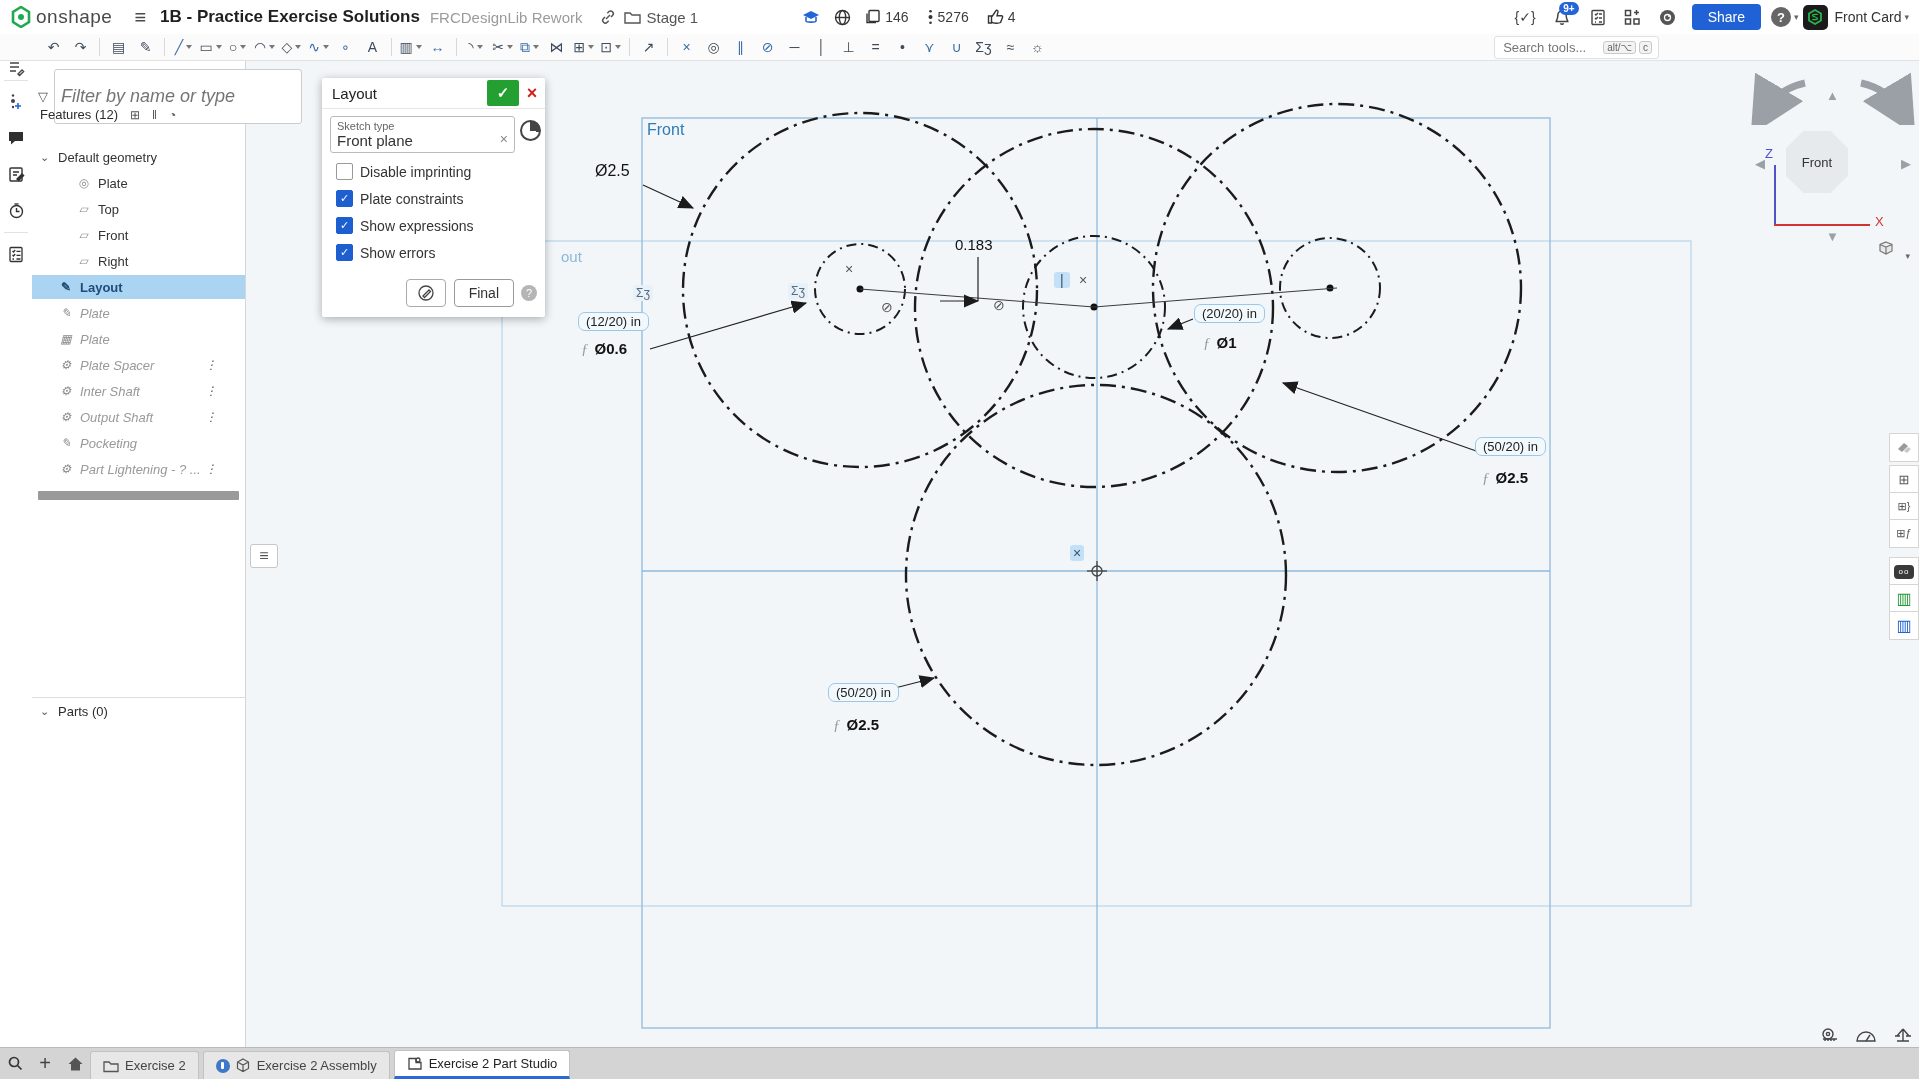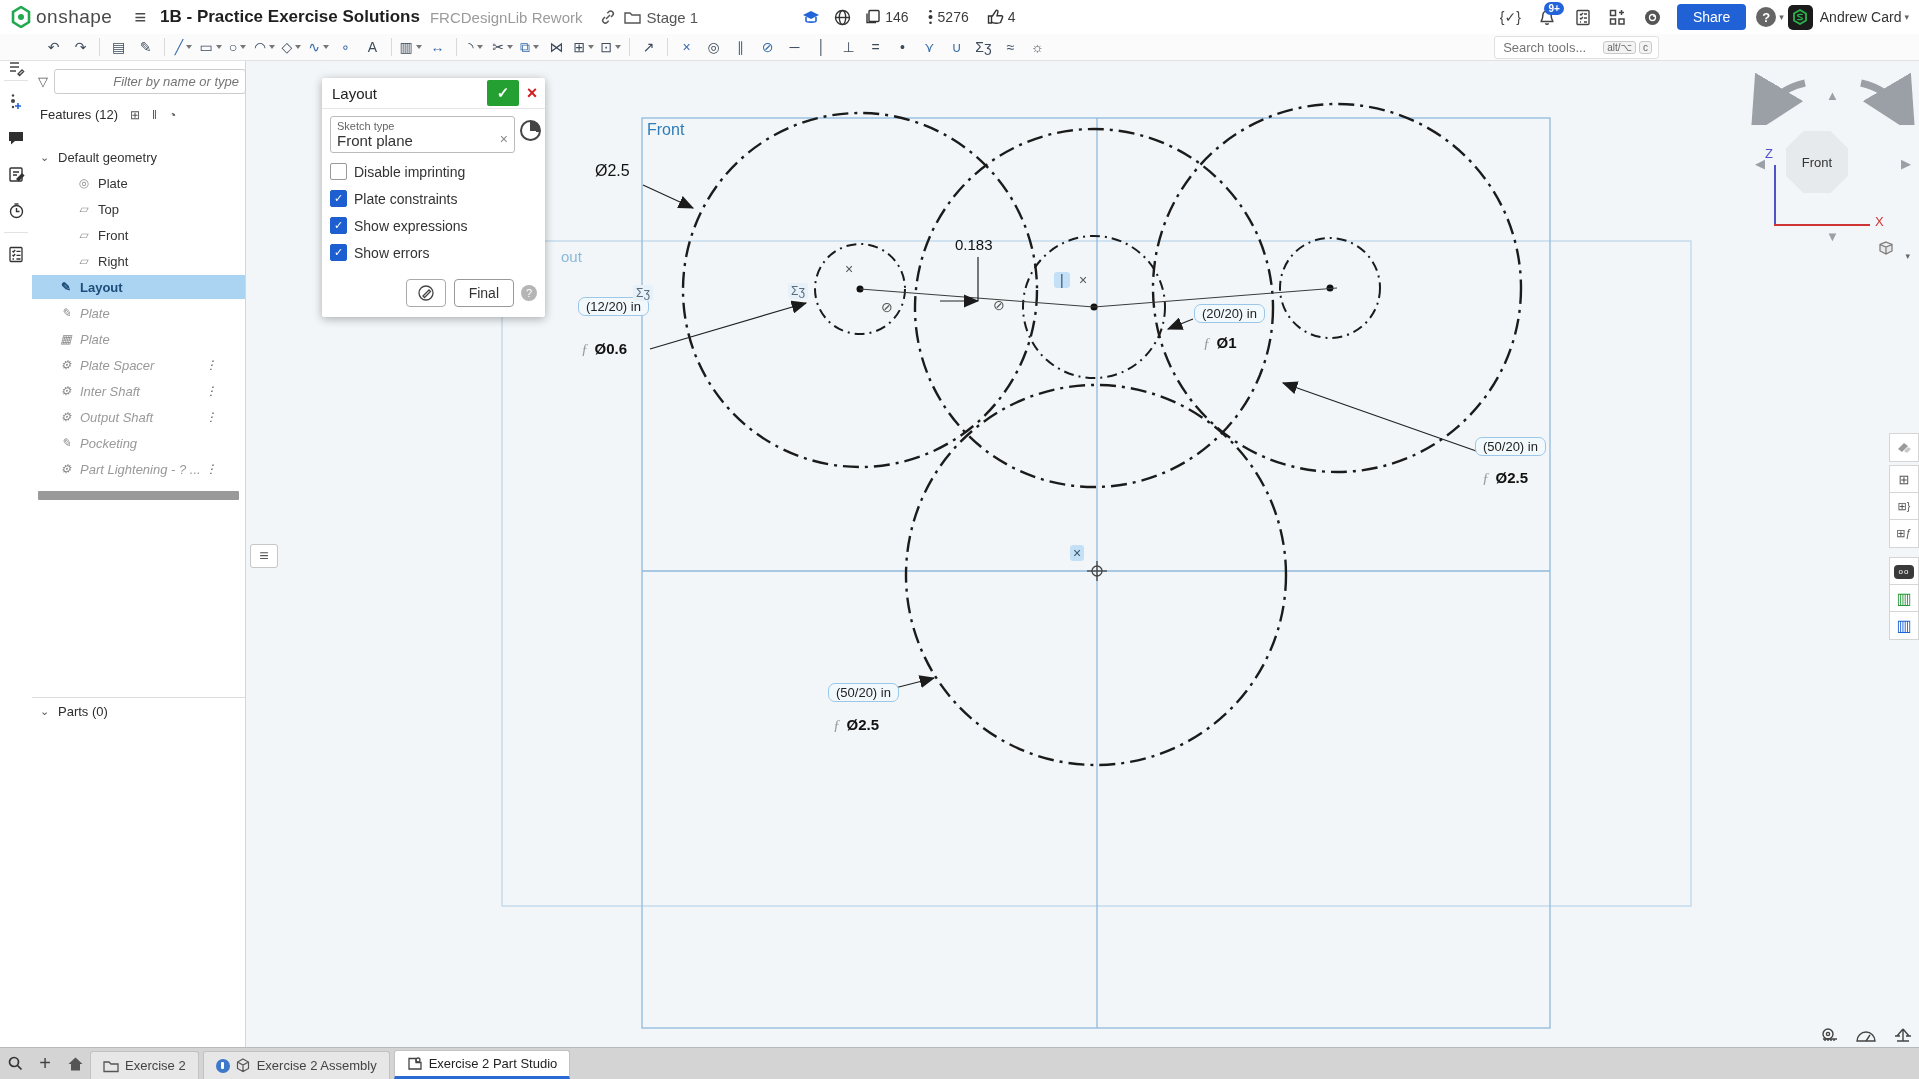--- a/index.html
+++ b/index.html
@@ -39,23 +39,23 @@
   
   #leftstrip{position:absolute;top:34px;left:0;width:32px;bottom:31px;background:#fff;
       border-right:1px solid #e4e4e4;z-index:20;}
   #leftstrip .sic{position:absolute;left:6px;width:20px;height:20px;display:flex;
       align-items:center;justify-content:center;color:#3f3f3f;}
   #leftstrip .hr{position:absolute;left:4px;right:4px;height:1px;background:#e2e2e2;}
   
   #leftpanel{position:absolute;top:61px;left:32px;width:213px;bottom:31px;background:#fff;
       border-right:1px solid #d6d6d6;z-index:20;font-size:13px;}
   #filter-row{position:absolute;top:8px;left:6px;right:6px;display:flex;align-items:center;}
-  #filter-row input{flex:1;border:1px solid #ccc;border-radius:3px;font-size:13px;
-      font-style:italic;padding:4px 6px;margin-left:6px;color:#777;outline:none;
-      font-family:"Liberation Sans",sans-serif;text-align:right;}
+  #filter-row input{flex:1;border:1px solid #ccc;border-radius:3px;font-size:18px;
+      font-style:italic;padding:16px 6px;margin-left:6px;color:#777;outline:none;
+      font-family:"Liberation Sans",sans-serif;}
   #features-hdr{position:absolute;top:46px;left:8px;right:6px;display:flex;align-items:center;
       font-size:13px;color:#2c2c2c;}
   #features-hdr .hic{margin-left:12px;color:#555;font-size:12px;}
   .trow{position:absolute;left:0;right:0;height:24px;display:flex;align-items:center;
       padding-left:26px;color:#333;}
   .trow .chev{position:absolute;left:8px;font-size:11px;color:#555;}
   .trow .ficon{width:16px;margin-right:6px;color:#8a8a8a;font-size:12px;text-align:center;}
   .trow.indent{padding-left:44px;}
   .trow.sel{background:#abd3f2;font-weight:bold;color:#1d4e79;}
   .trow.sup{color:#999;font-style:italic;}
@@ -95,21 +95,21 @@
   #dlg-title{font-size:15px;color:#222;margin-left:10px;flex:1;}
   #dlg-check{width:32px;height:26px;background:#23a031;color:#fff;display:flex;align-items:center;
       justify-content:center;border-radius:2px;font-size:15px;font-weight:bold;}
   #dlg-close{width:26px;text-align:center;color:#d21f1f;font-size:18px;font-weight:bold;}
   #plane-box{margin:7px 30px 6px 8px;border:1px solid #bbb;border-radius:3px;padding:3px 6px;position:relative;}
   #plane-box .lbl{font-size:11px;color:#666;}
   #plane-box .val{font-size:15px;color:#333;}
   #plane-box .clr{position:absolute;right:6px;bottom:5px;color:#888;font-size:14px;}
   #pie-ic{position:absolute;right:4px;top:42px;width:17px;height:17px;border:2px solid #444;
       border-radius:50%;background:conic-gradient(#444 0 100deg,transparent 100deg);}
-  .cbrow{display:flex;align-items:center;margin:10px 8px;}
+  .cbrow{display:flex;align-items:center;margin:10px 14px;}
   .cb{width:15px;height:15px;border:1px solid #999;border-radius:2px;background:#fff;margin-right:7px;
       display:flex;align-items:center;justify-content:center;font-size:11px;color:#fff;}
   .cb.on{background:#1d5fd0;border-color:#1d5fd0;}
   .cbrow .cblbl{font-size:14px;color:#333;}
   #dlg-footer{display:flex;align-items:center;justify-content:flex-end;padding:8px 8px 10px;}
   #sketchopt-btn{width:38px;height:26px;border:1px solid #aaa;border-radius:4px;display:flex;
       align-items:center;justify-content:center;font-size:13px;color:#444;margin-right:8px;}
   #final-btn{height:26px;border:1px solid #999;border-radius:4px;padding:0 14px;font-size:14px;
       color:#333;display:flex;align-items:center;}
   #dlg-help{width:16px;height:16px;border-radius:50%;background:#b5b5b5;color:#fff;font-size:11px;
@@ -246,21 +246,21 @@
     </span>
     <span id="share-btn">Share</span>
     <span class="ico" style="width:20px;height:20px;border-radius:50%;background:#666;color:#fff;font-size:13px;font-weight:bold">?</span>
     <span class="caret">▾</span>
     <span id="avatar">
       <svg width="16" height="16" viewBox="0 0 16 16">
           <path d="M8 1 L14 4.5 V11.5 L8 15 L2 11.5 V4.5 Z" fill="none" stroke="#2bb24c" stroke-width="1.8"></path>
           <path d="M5.5 10 C5.5 11 10.5 11 10.5 9.5 C10.5 8 5.5 8 5.5 6.5 C5.5 5 10.5 5 10.5 6" fill="none" stroke="#2bb24c" stroke-width="1.3"></path>
         </svg>
     </span>
-    <span style="font-size:14px;color:#333">Andrew Card</span>
+    <span style="font-size:14px;color:#333">Front Card</span>
     <span class="caret" style="margin-right:10px">▾</span>
   </header>
 
   <div id="toolbar">
     <span class="tb">↶</span>
     <span class="tb">↷</span>
     <span class="vsep"></span>
     <span class="tb">▤</span>
     <span class="tb">✎</span>
     <span class="vsep"></span>
@@ -470,21 +470,21 @@
       <line x1="1234" y1="391" x2="1038" y2="322" class="dim" marker-end="url(#arw)"></line>
       <line x1="646" y1="628" x2="689" y2="617" class="dim" marker-end="url(#arw)"></line>
     </svg>
 
     <span id="vplabel" style="left:402px;top:60px">Front</span>
     <span id="sketchlabel" style="left:316px;top:187px">out</span>
 
     <span class="cvtext" style="left:350px;top:101px;font-size:16px">Ø2.5</span>
     <span class="cvtext" style="left:710px;top:175px">0.183</span>
 
-    <span class="expr-badge" style="left:333px;top:236px">(12/20) in</span>
+    <span class="expr-badge" style="left:333px;top:251px">(12/20) in</span>
     <span class="fxrow" style="left:336px;top:279px"><span class="fx">ƒ</span><span>Ø0.6</span></span>
 
     <span class="expr-badge" style="left:949px;top:243px">(20/20) in</span>
     <span class="fxrow" style="left:958px;top:273px"><span class="fx">ƒ</span><span>Ø1</span></span>
 
     <span class="expr-badge" style="left:1230px;top:376px">(50/20) in</span>
     <span class="fxrow" style="left:1237px;top:408px"><span class="fx">ƒ</span><span>Ø2.5</span></span>
 
     <span class="expr-badge" style="left:583px;top:622px">(50/20) in</span>
     <span class="fxrow" style="left:588px;top:655px"><span class="fx">ƒ</span><span>Ø2.5</span></span>

